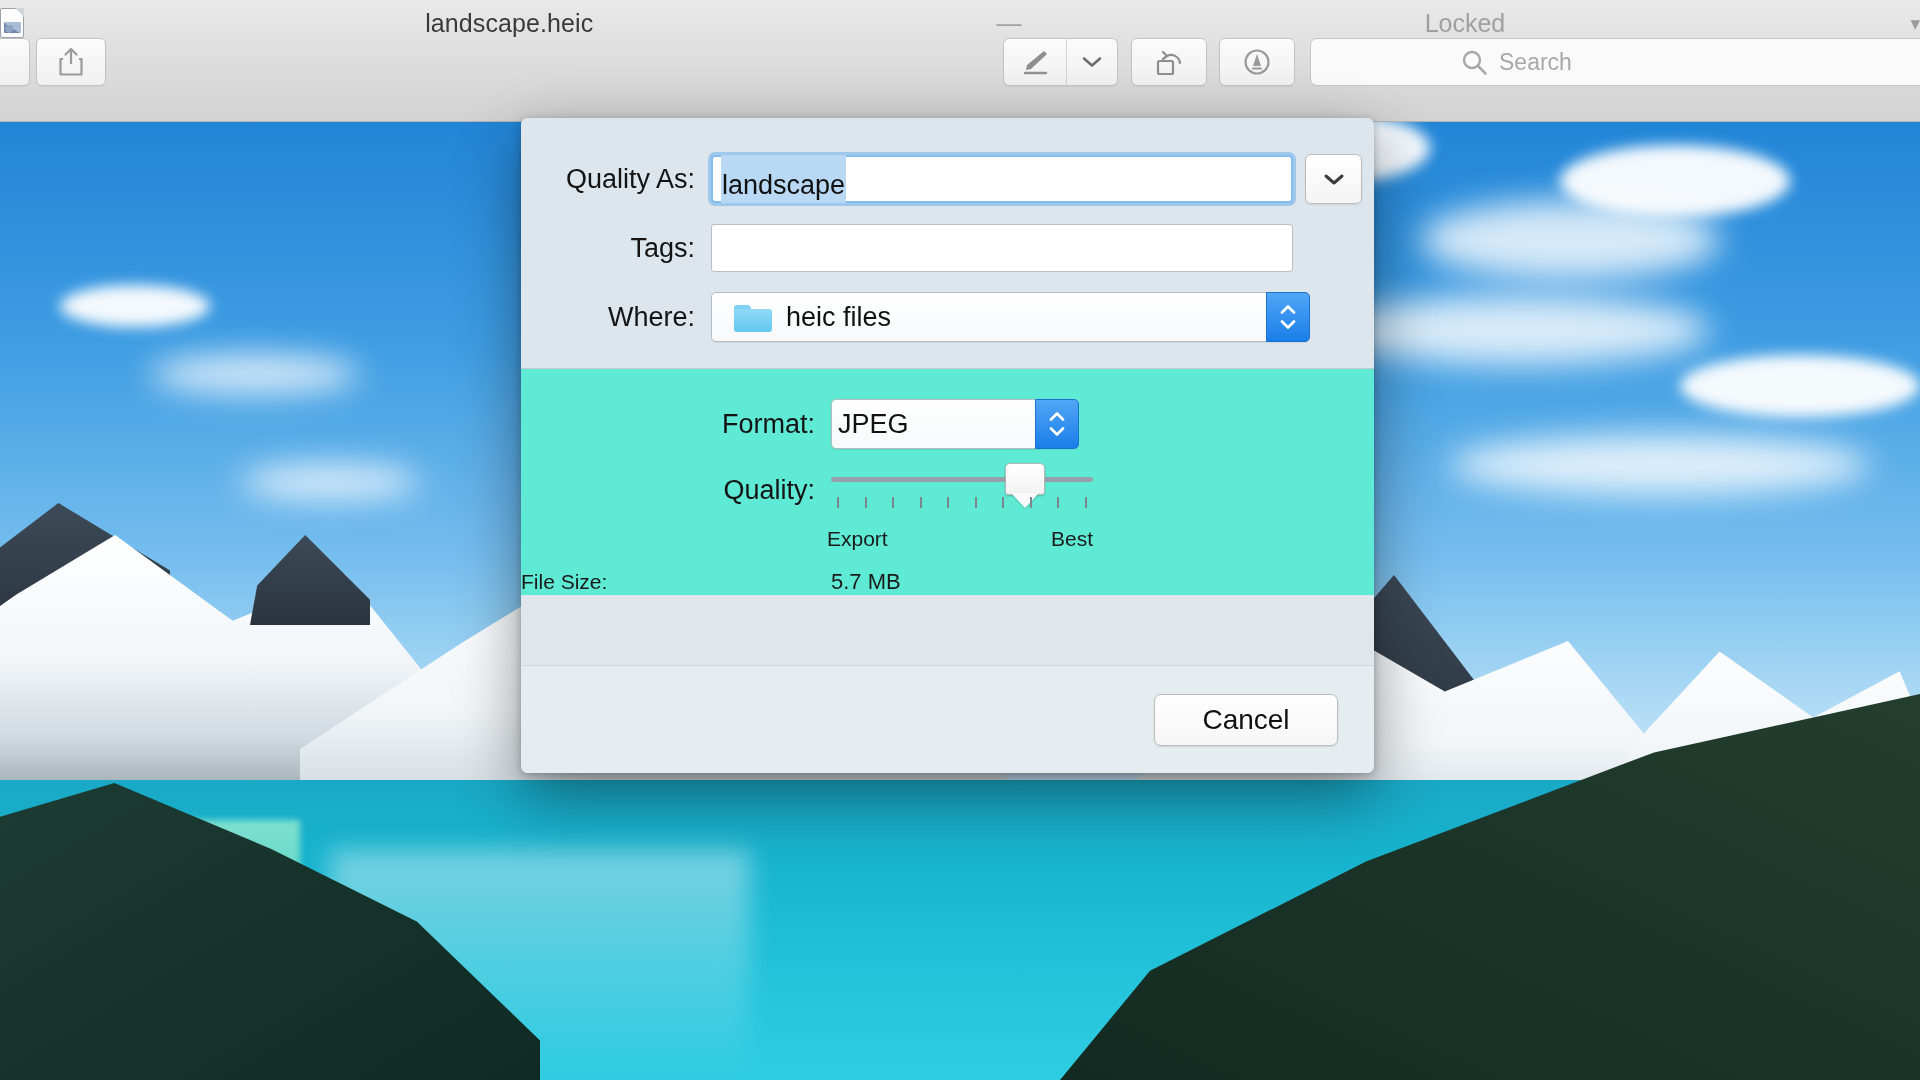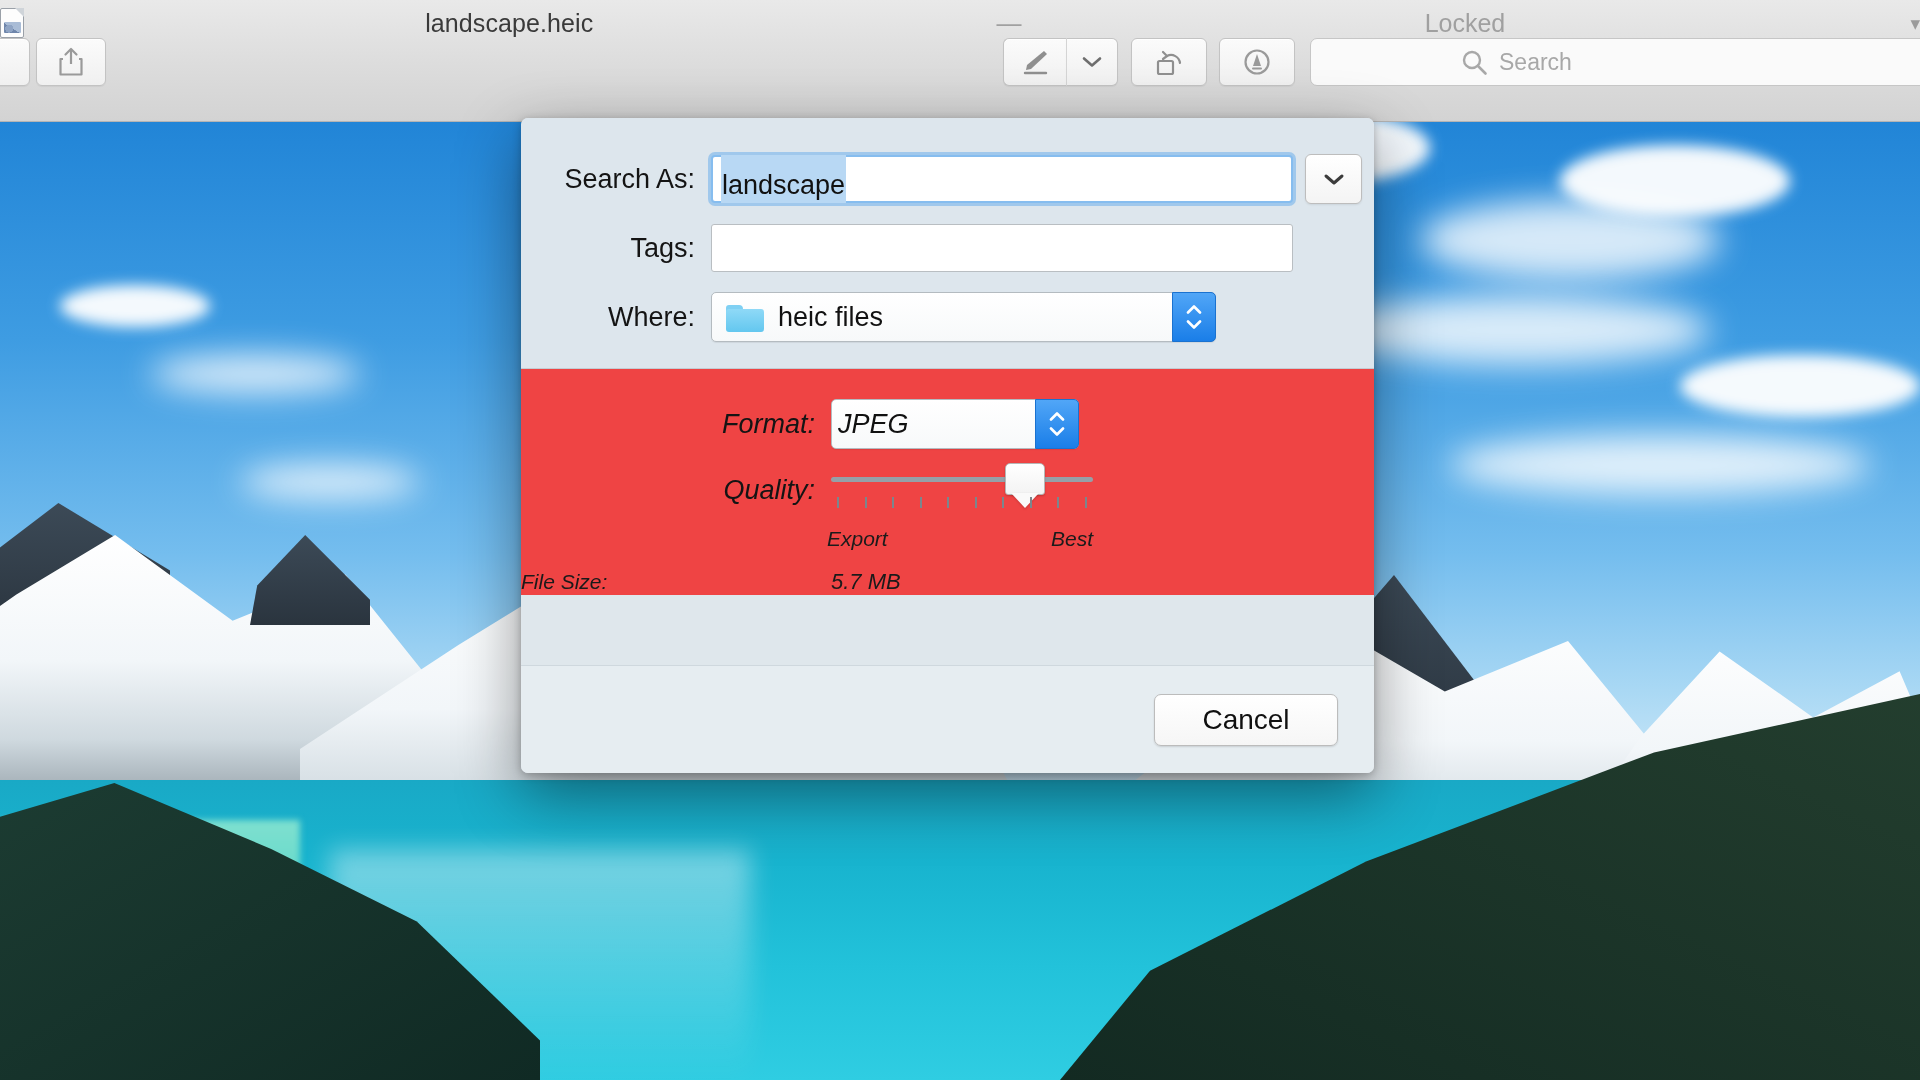--- a/index.html
+++ b/index.html
@@ -133,41 +133,41 @@
     border: 1px solid #bdbdbd; border-radius: 6px;
     display: flex; align-items: center; justify-content: center;
     box-shadow: 0 1px 2px rgba(0,0,0,.08);
   }
   .popupbtn {
     height: 50px; background: linear-gradient(to bottom, #ffffff, #f7f9fa);
     border: 1px solid #b4bbc0; border-radius: 5px;
     display: flex; align-items: center; position: relative;
     box-shadow: 0 1px 1px rgba(0,0,0,.07);
   }
-  #popup-where { width: 505px; padding-left: 14px; gap: 14px; }
+  #popup-where { width: 599px; padding-left: 22px; gap: 14px; }
   .folder-icon { width: 38px; height: 29px; position: relative; flex: 0 0 auto; }
   .folder-icon::before {
     content: ""; position: absolute; left: 0; top: 2px; width: 17px; height: 7px;
     background: #7fd0f3; border-radius: 3px 4px 0 0;
   }
   .folder-icon::after {
     content: ""; position: absolute; left: 0; top: 6px; width: 38px; height: 23px;
     background: linear-gradient(to bottom, #8fd9f7, #63c7ef); border-radius: 3px;
   }
   .popup-val { font-size: 27px; color: #111; }
   .stepper {
     position: absolute; right: -1px; top: -1px; width: 44px; height: 50px;
     background: linear-gradient(to bottom, #51a6f7, #1a7ee8);
     border: 1px solid #1a72d0; border-radius: 0 5px 5px 0;
     display: flex; flex-direction: column; align-items: center; justify-content: center; gap: 4px;
   }
   .stepper svg { display: block; }
   .divider { height: 1px; background: #c3ccd3; margin: 8px 0 0 0; }
 
-  .sheet-mid { padding: 30px 0 0 0; background: #ef4444; font-style: italic; }
+  .sheet-mid { padding: 30px 0 0 0; background: #5eead4; }
   #popup-format { width: 248px; padding-left: 6px; }
   .label-format, .label-quality { width: 310px; text-align: right; padding-right: 16px; font-size: 27px; color: #141414; }
 
   .slider-wrap { position: relative; width: 262px; height: 12px; }
   .slider-track {
     position: absolute; left: 0; top: 4px; width: 262px; height: 5px;
     background: #96a0a8; border-radius: 3px;
   }
   .slider-knob {
     position: absolute; top: -10px; width: 40px; height: 32px;
@@ -303,21 +303,21 @@
       </svg>
       <span class="search-ph">Search</span>
     </div>
   </div>
 
   <div class="sheet">
 
     <div class="sheet-top">
 
       <div class="row">
-        <div class="row-label">Search As:</div>
+        <div class="row-label">Quality As:</div>
         <div class="txtfield" id="field-exportas">
           <span class="sel-text">landscape</span>
         </div>
         <div class="chevbtn">
           <svg width="22" height="13" viewBox="0 0 22 13">
             <path d="M3 3 L11 10 L19 3" stroke="#3c3c3c" stroke-width="3" fill="none" stroke-linecap="round" stroke-linejoin="round"></path>
           </svg>
         </div>
       </div>
 

